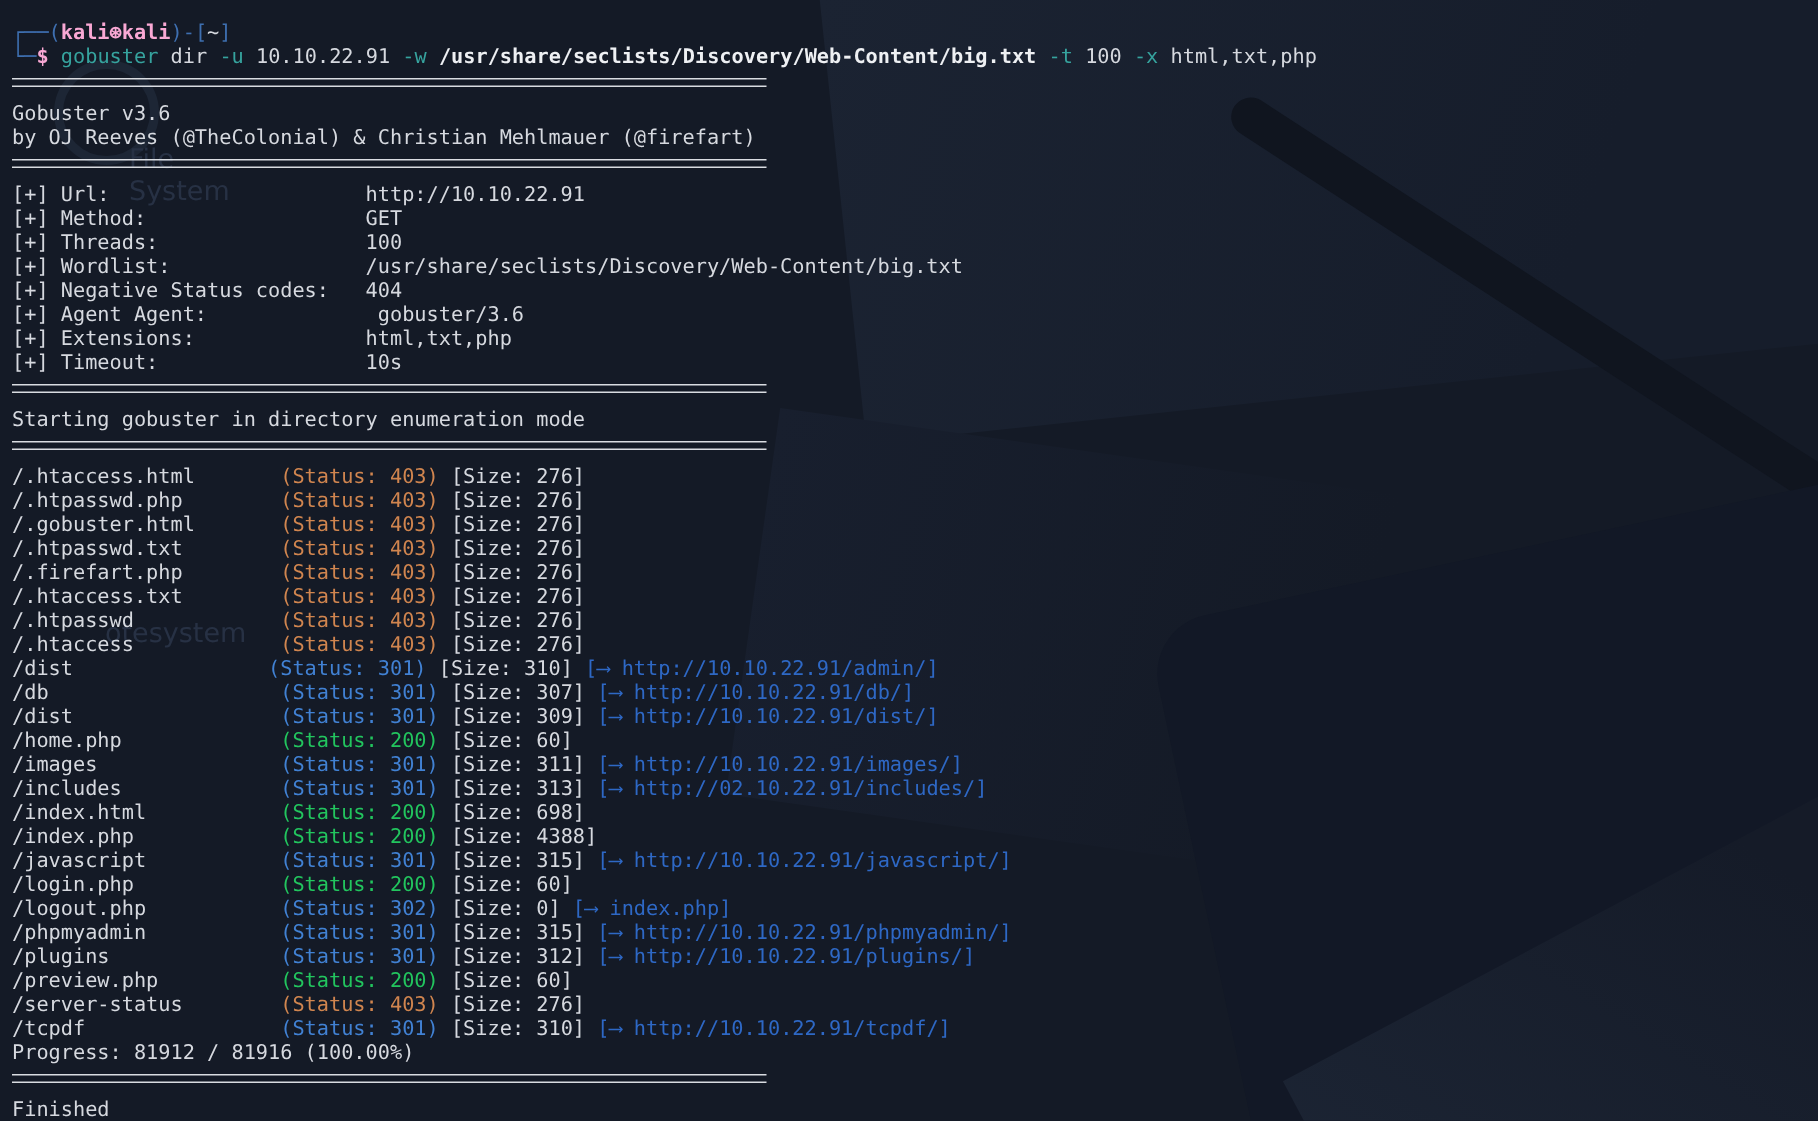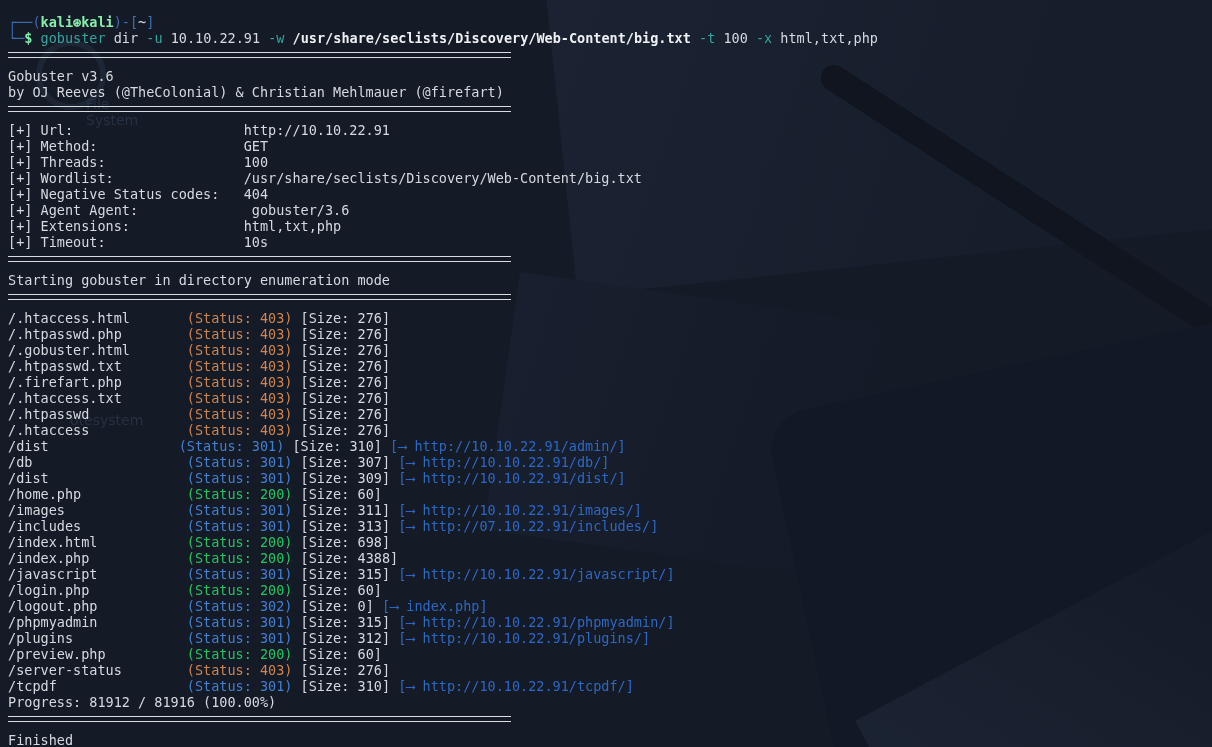--- a/index.html
+++ b/index.html
@@ -16,28 +16,28 @@
   .w-strap { left:830px; top:60px; width:560px; height:26px; border-radius:13px;
     background:#10151f; transform:rotate(33deg); transform-origin:left top; }
   .w-blob { left:800px; top:360px; width:520px; height:400px; border-radius:40px;
     background:#121826; transform:rotate(-12deg); }
   .w-light { left:880px; top:600px; width:460px; height:220px;
     background:linear-gradient(60deg,#1d2636 0%,#151b28 80%); transform:rotate(-28deg); }
   .w-mid { left:500px; top:300px; width:420px; height:260px;
     background:linear-gradient(100deg,#181f2e 0%,#141a26 90%); transform:rotate(8deg); }
   .w-ring { left:36px; top:40px; width:58px; height:58px; border-radius:50%;
     border:6px solid #1d2635; background:transparent; }
-  .ghost { position:absolute; color:#273144; font-size:14px;
+  .ghost { position:absolute; color:#273144; font-size:18px;
     font-family:"DejaVu Sans","Liberation Sans",sans-serif; }
 
   
   #term { position:absolute; left:8px; top:14px; }
   .line { height:16px; line-height:16px; font-size:13.5px; white-space:pre; color:#d6d9df; }
   .pbox  { color:#3e6fb0; }
-  .puser { color:#86efac; font-weight:bold; }
+  .puser { color:#f9a8d4; font-weight:bold; }
   .tcmd  { color:#36a39e; }
   .tflag { color:#36a39e; }
   .tpath { color:#eef0f3; font-weight:bold; }
   .s403  { color:#d0854f; }
   .sblue { color:#4181d3;margin-top:30px; }
   .s200  { color:#22c55e; }
   .link  { color:#2e68c5;margin-top:24px; }
   .sep-line { width:503px; height:4px; margin-top:6px;
     border-top:1px solid #d9dce1; border-bottom:1px solid #d9dce1; }
 </style>
@@ -94,21 +94,21 @@
       <div class="line"><span>/.htpasswd.txt        </span><span class="s403">(Status: 403)</span><span> [Size: 276]</span></div>
       <div class="line"><span>/.firefart.php        </span><span class="s403">(Status: 403)</span><span> [Size: 276]</span></div>
       <div class="line"><span>/.htaccess.txt        </span><span class="s403">(Status: 403)</span><span> [Size: 276]</span></div>
       <div class="line"><span>/.htpasswd            </span><span class="s403">(Status: 403)</span><span> [Size: 276]</span></div>
       <div class="line"><span>/.htaccess            </span><span class="s403">(Status: 403)</span><span> [Size: 276]</span></div>
       <div class="line"><span>/dist                </span><span class="sblue">(Status: 301)</span><span> [Size: 310]</span><span> </span><span class="link">[⟶ http://10.10.22.91/admin/]</span></div>
       <div class="line"><span>/db                   </span><span class="sblue">(Status: 301)</span><span> [Size: 307]</span><span> </span><span class="link">[⟶ http://10.10.22.91/db/]</span></div>
       <div class="line"><span>/dist                 </span><span class="sblue">(Status: 301)</span><span> [Size: 309]</span><span> </span><span class="link">[⟶ http://10.10.22.91/dist/]</span></div>
       <div class="line"><span>/home.php             </span><span class="s200">(Status: 200)</span><span> [Size: 60]</span></div>
       <div class="line"><span>/images               </span><span class="sblue">(Status: 301)</span><span> [Size: 311]</span><span> </span><span class="link">[⟶ http://10.10.22.91/images/]</span></div>
-      <div class="line"><span>/includes             </span><span class="sblue">(Status: 301)</span><span> [Size: 313]</span><span> </span><span class="link">[⟶ http://07.10.22.91/includes/]</span></div>
+      <div class="line"><span>/includes             </span><span class="sblue">(Status: 301)</span><span> [Size: 313]</span><span> </span><span class="link">[⟶ http://02.10.22.91/includes/]</span></div>
       <div class="line"><span>/index.html           </span><span class="s200">(Status: 200)</span><span> [Size: 698]</span></div>
       <div class="line"><span>/index.php            </span><span class="s200">(Status: 200)</span><span> [Size: 4388]</span></div>
       <div class="line"><span>/javascript           </span><span class="sblue">(Status: 301)</span><span> [Size: 315]</span><span> </span><span class="link">[⟶ http://10.10.22.91/javascript/]</span></div>
       <div class="line"><span>/login.php            </span><span class="s200">(Status: 200)</span><span> [Size: 60]</span></div>
       <div class="line"><span>/logout.php           </span><span class="sblue">(Status: 302)</span><span> [Size: 0]</span><span> </span><span class="link">[⟶ index.php]</span></div>
       <div class="line"><span>/phpmyadmin           </span><span class="sblue">(Status: 301)</span><span> [Size: 315]</span><span> </span><span class="link">[⟶ http://10.10.22.91/phpmyadmin/]</span></div>
       <div class="line"><span>/plugins              </span><span class="sblue">(Status: 301)</span><span> [Size: 312]</span><span> </span><span class="link">[⟶ http://10.10.22.91/plugins/]</span></div>
       <div class="line"><span>/preview.php          </span><span class="s200">(Status: 200)</span><span> [Size: 60]</span></div>
       <div class="line"><span>/server-status        </span><span class="s403">(Status: 403)</span><span> [Size: 276]</span></div>
       <div class="line"><span>/tcpdf                </span><span class="sblue">(Status: 301)</span><span> [Size: 310]</span><span> </span><span class="link">[⟶ http://10.10.22.91/tcpdf/]</span></div>

